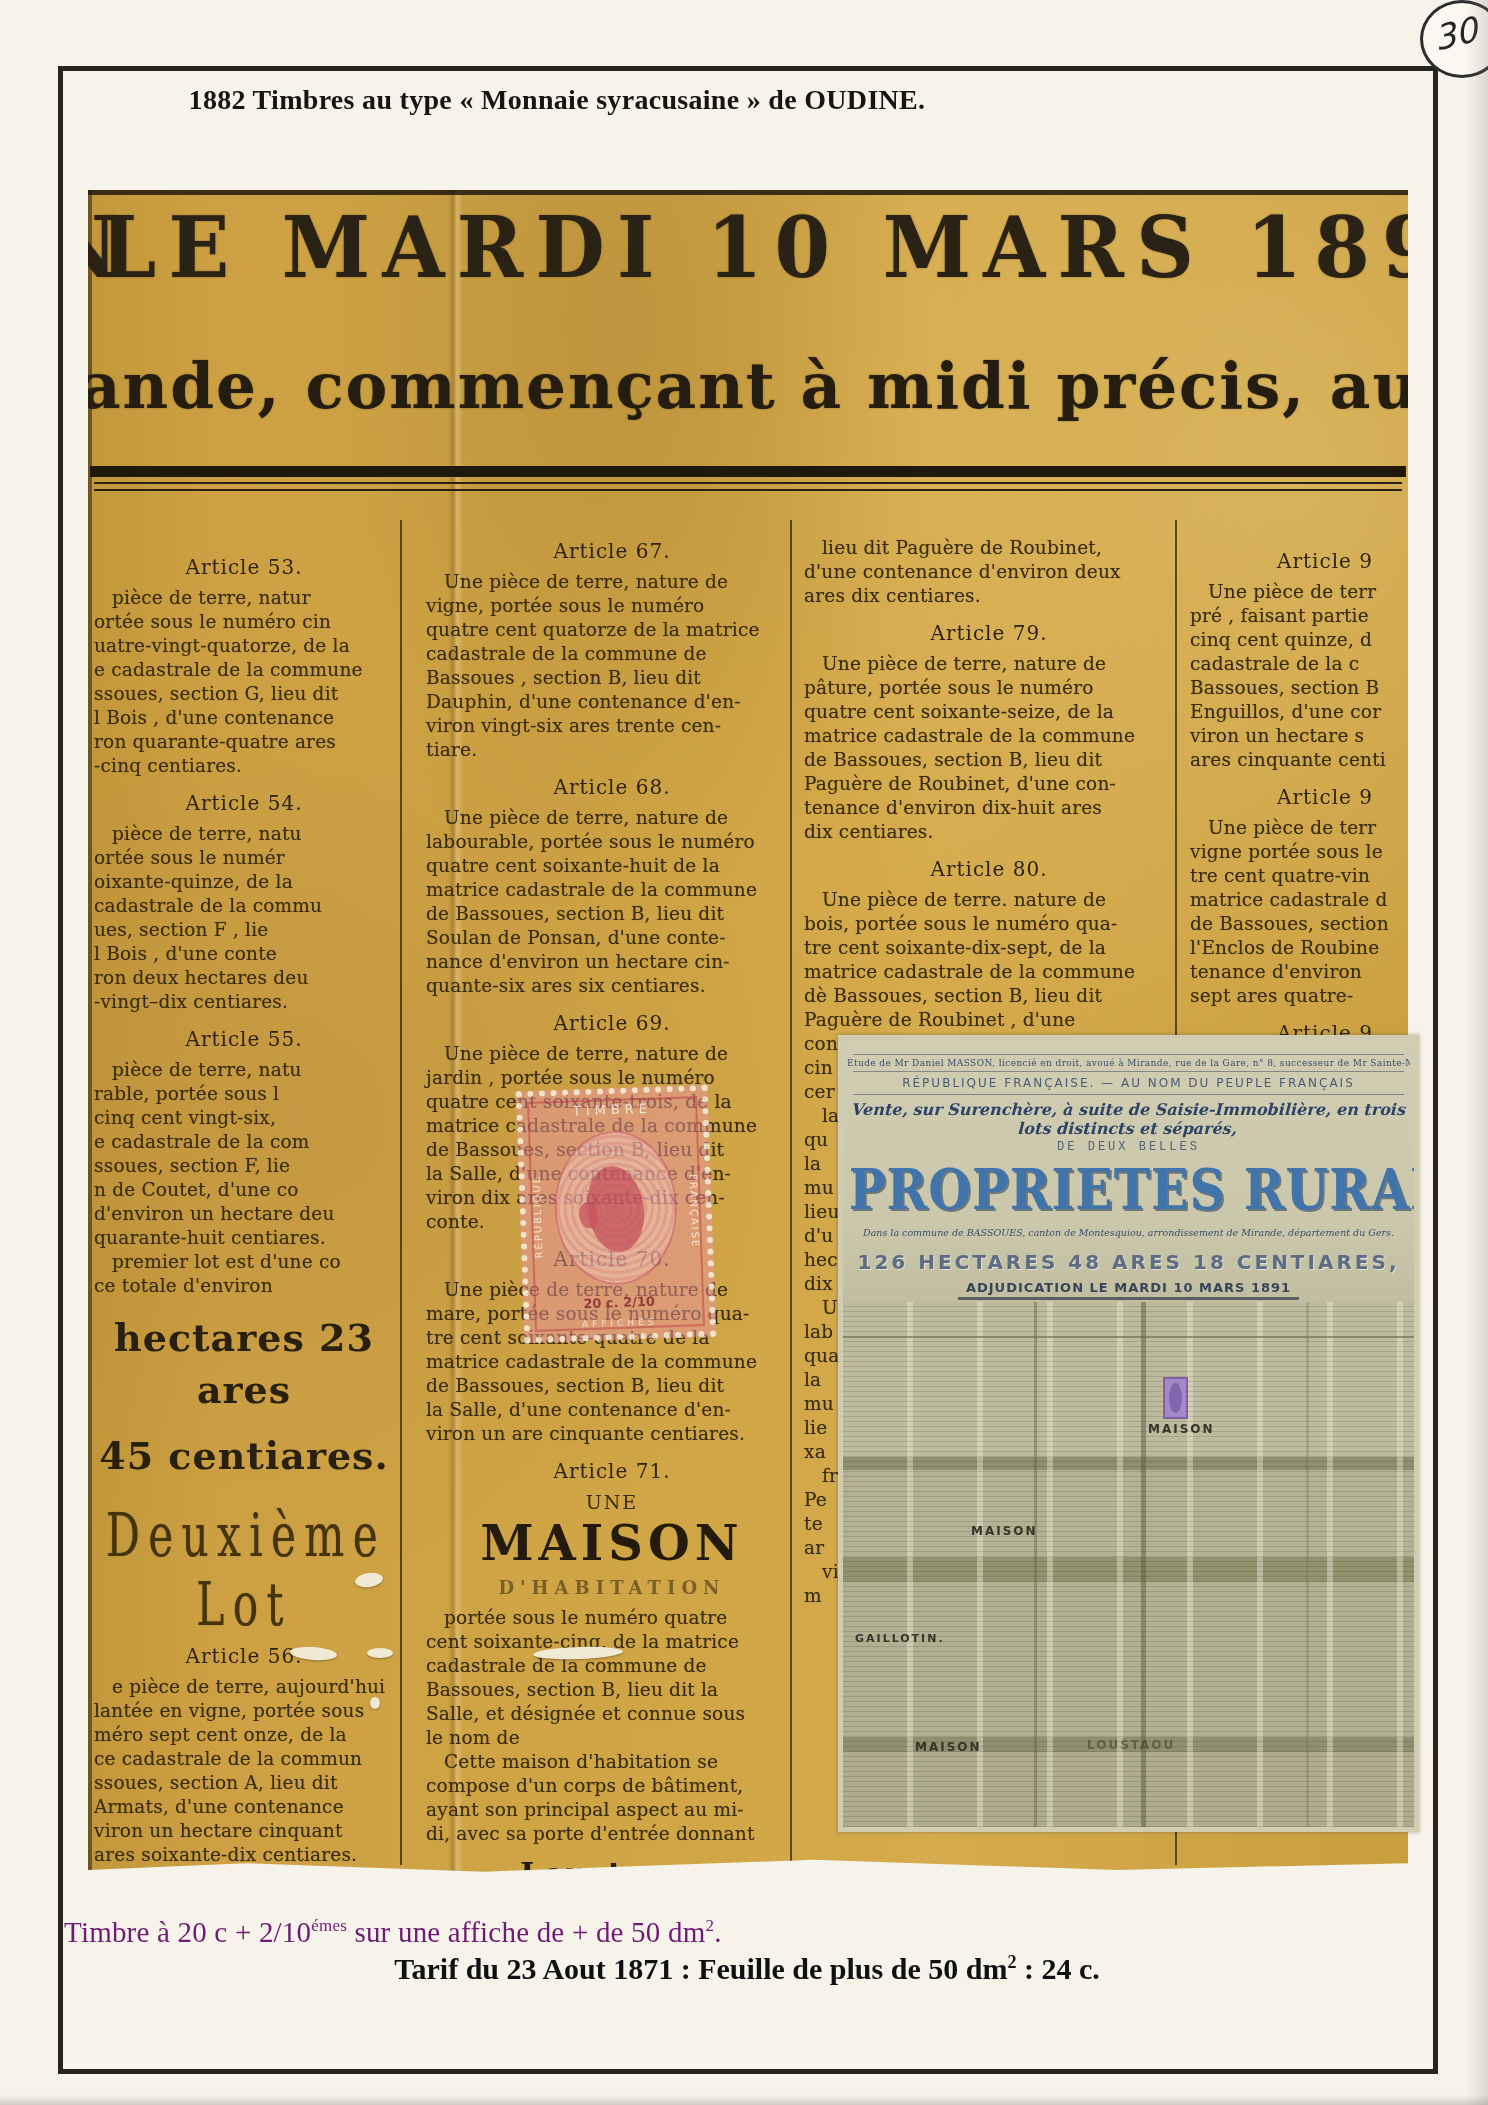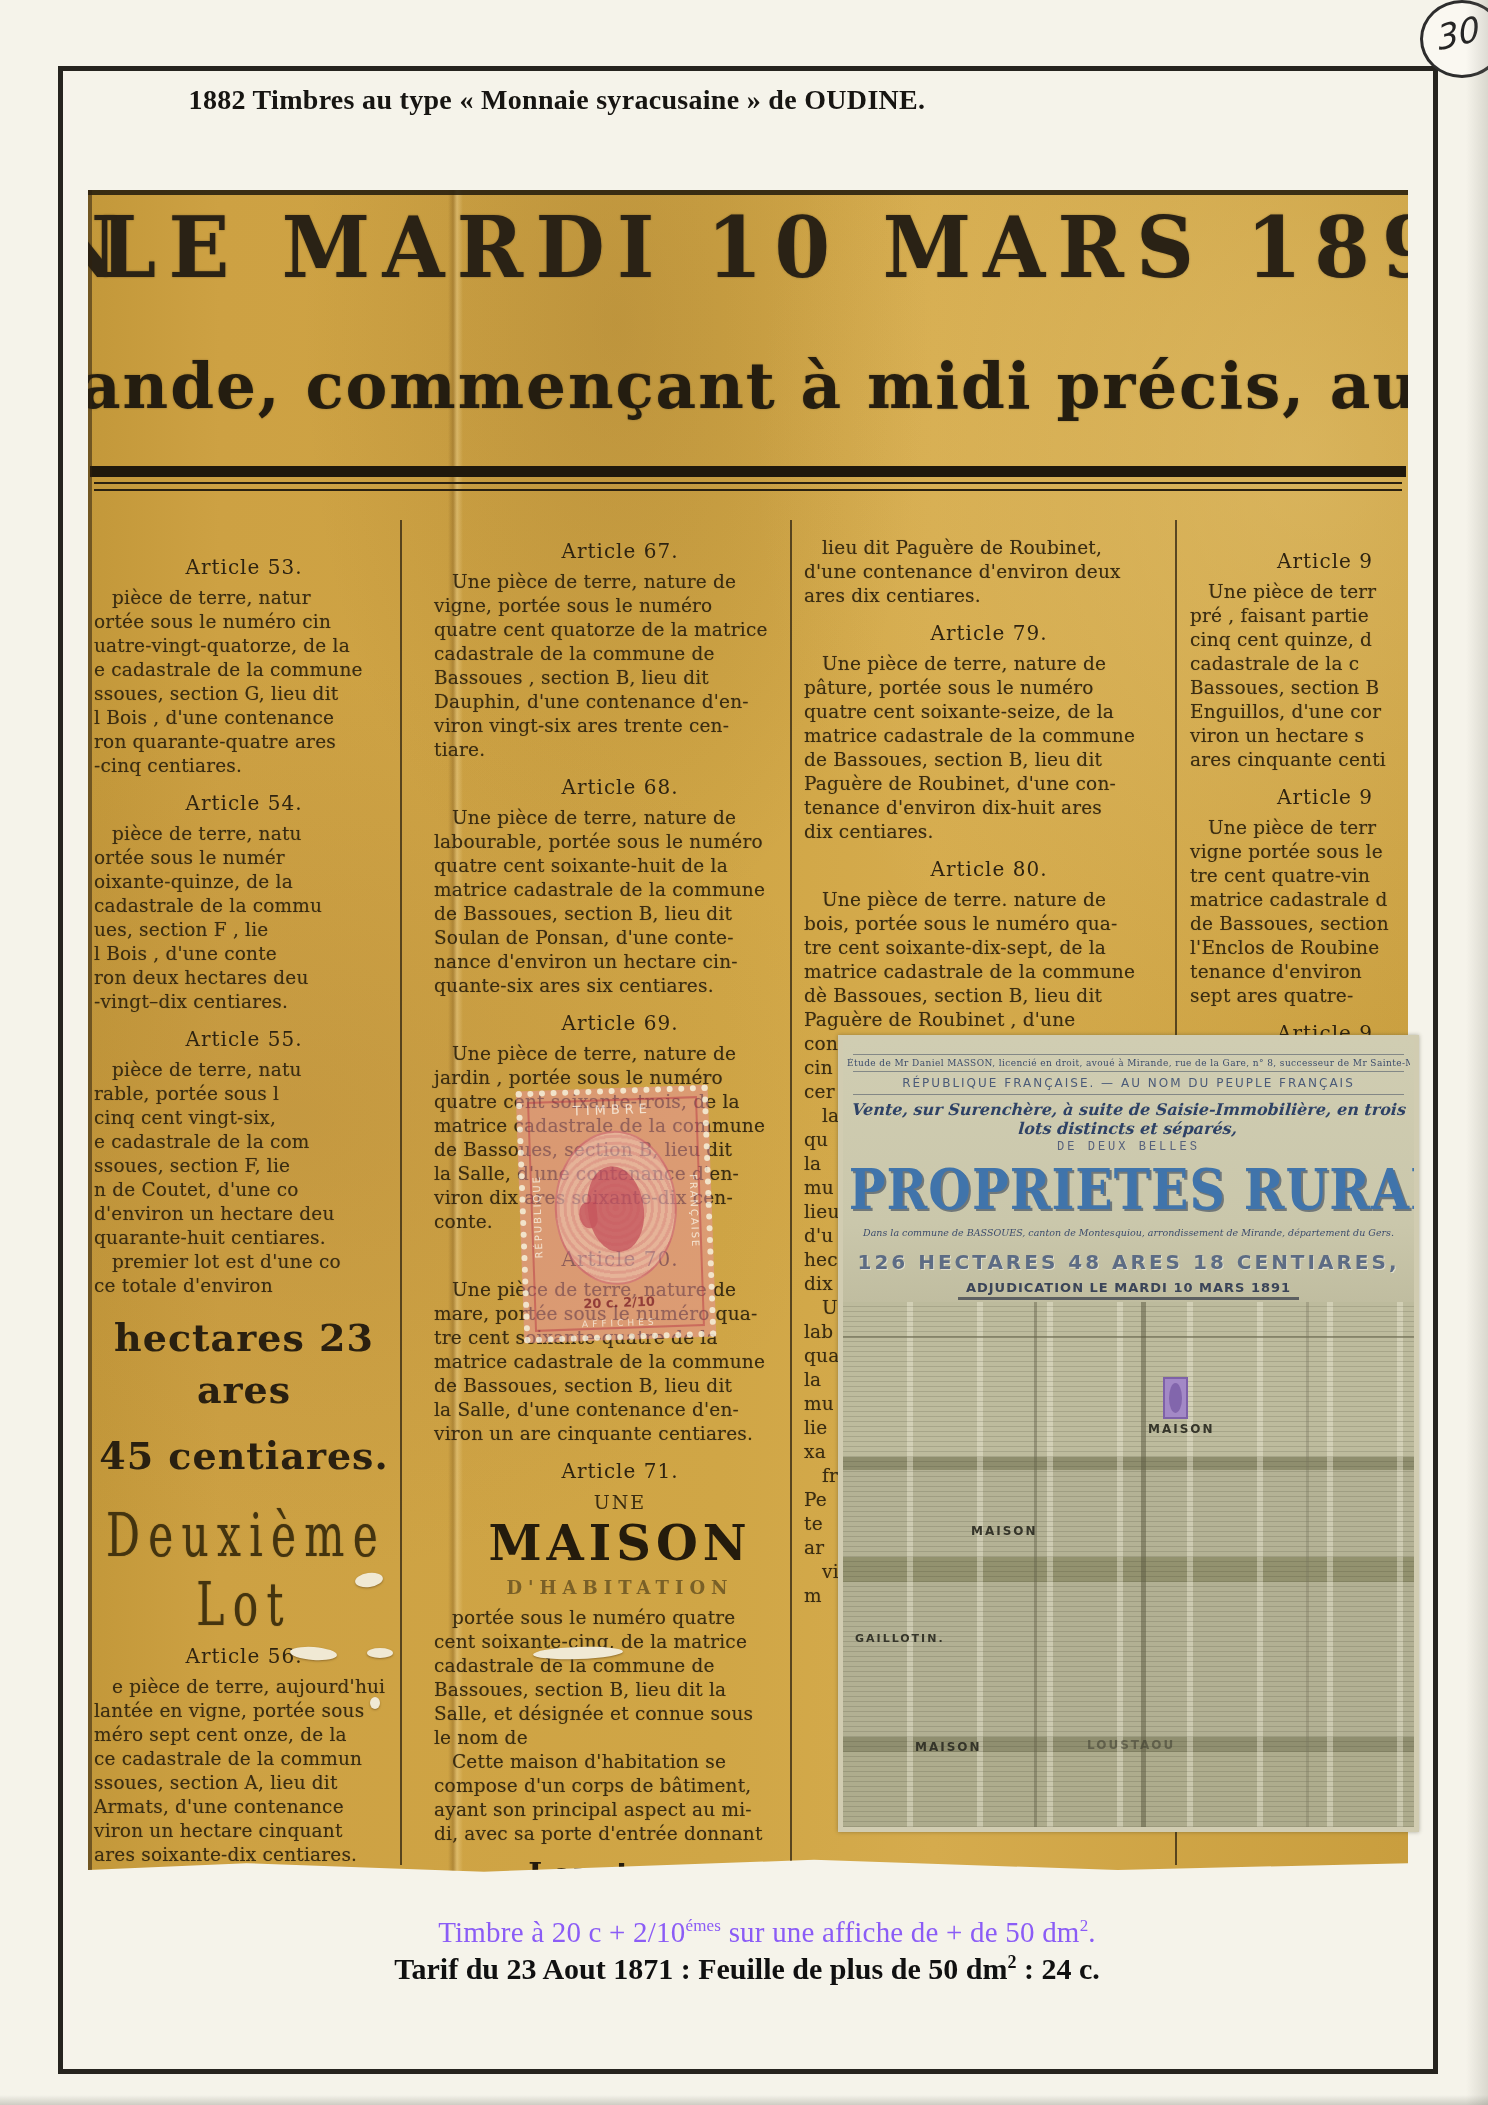--- a/index.html
+++ b/index.html
@@ -218,22 +218,22 @@
     font-size:12px;letter-spacing:2px;color:#35352a;white-space:nowrap;
   }
   .pstamp{
     position:absolute;left:320px;top:75px;width:25px;height:42px;
     background:#a389c6;border:2px solid #7e61a8;box-sizing:border-box;
   }
   .pstamp::before{content:"";position:absolute;inset:4px;background:rgba(90,60,140,.45);border-radius:50%;}
 
   
   .caption1{
-    position:absolute;left:64px;top:1916px;width:1366px;text-align:center;
-    font-size:29px;color:#8b5cf6;letter-spacing:.2px;padding-left:20px;
+    position:absolute;left:64px;top:1916px;width:1366px;
+    font-size:29px;color:#701a75;letter-spacing:.2px;
   }
   .caption1 sup{font-size:17px;}
   .caption2{
     position:absolute;left:64px;top:1952px;width:1366px;text-align:center;
     font-size:30px;font-weight:bold;color:#101010;
   }
   .caption2 sup{font-size:18px;}
 </style>
 </head>
 <body>
@@ -308,21 +308,21 @@
         <div class="pl">e pièce de terre, aujourd'hui</div>
         <div class="pl">lantée en vigne, portée sous</div>
         <div class="pl">méro sept cent onze,  de la</div>
         <div class="pl">ce cadastrale de la commun</div>
         <div class="pl">ssoues,  section A,  lieu dit</div>
         <div class="pl">Armats,  d'une contenance</div>
         <div class="pl">viron un hectare cinquant</div>
         <div class="pl">ares soixante-dix centiares.</div>
       </div>
     </div>
-  <div class="poster-col" style="left:346px;top:336px;width:372px">
+  <div class="poster-col" style="left:338px;top:336px;width:372px">
       <div class="blk blk-h">Article 67.</div>
       <div class="blk blk-p">
         <div class="pl">Une pièce de terre,  nature  de</div>
         <div class="pl">vigne,  portée  sous  le  numéro</div>
         <div class="pl">quatre cent quatorze de la matrice</div>
         <div class="pl">cadastrale  de  la  commune  de</div>
         <div class="pl">Bassoues ,  section  B,  lieu  dit</div>
         <div class="pl">Dauphin, d'une contenance d'en-</div>
         <div class="pl">viron  vingt-six  ares  trente  cen-</div>
         <div class="pl">tiare.</div>

